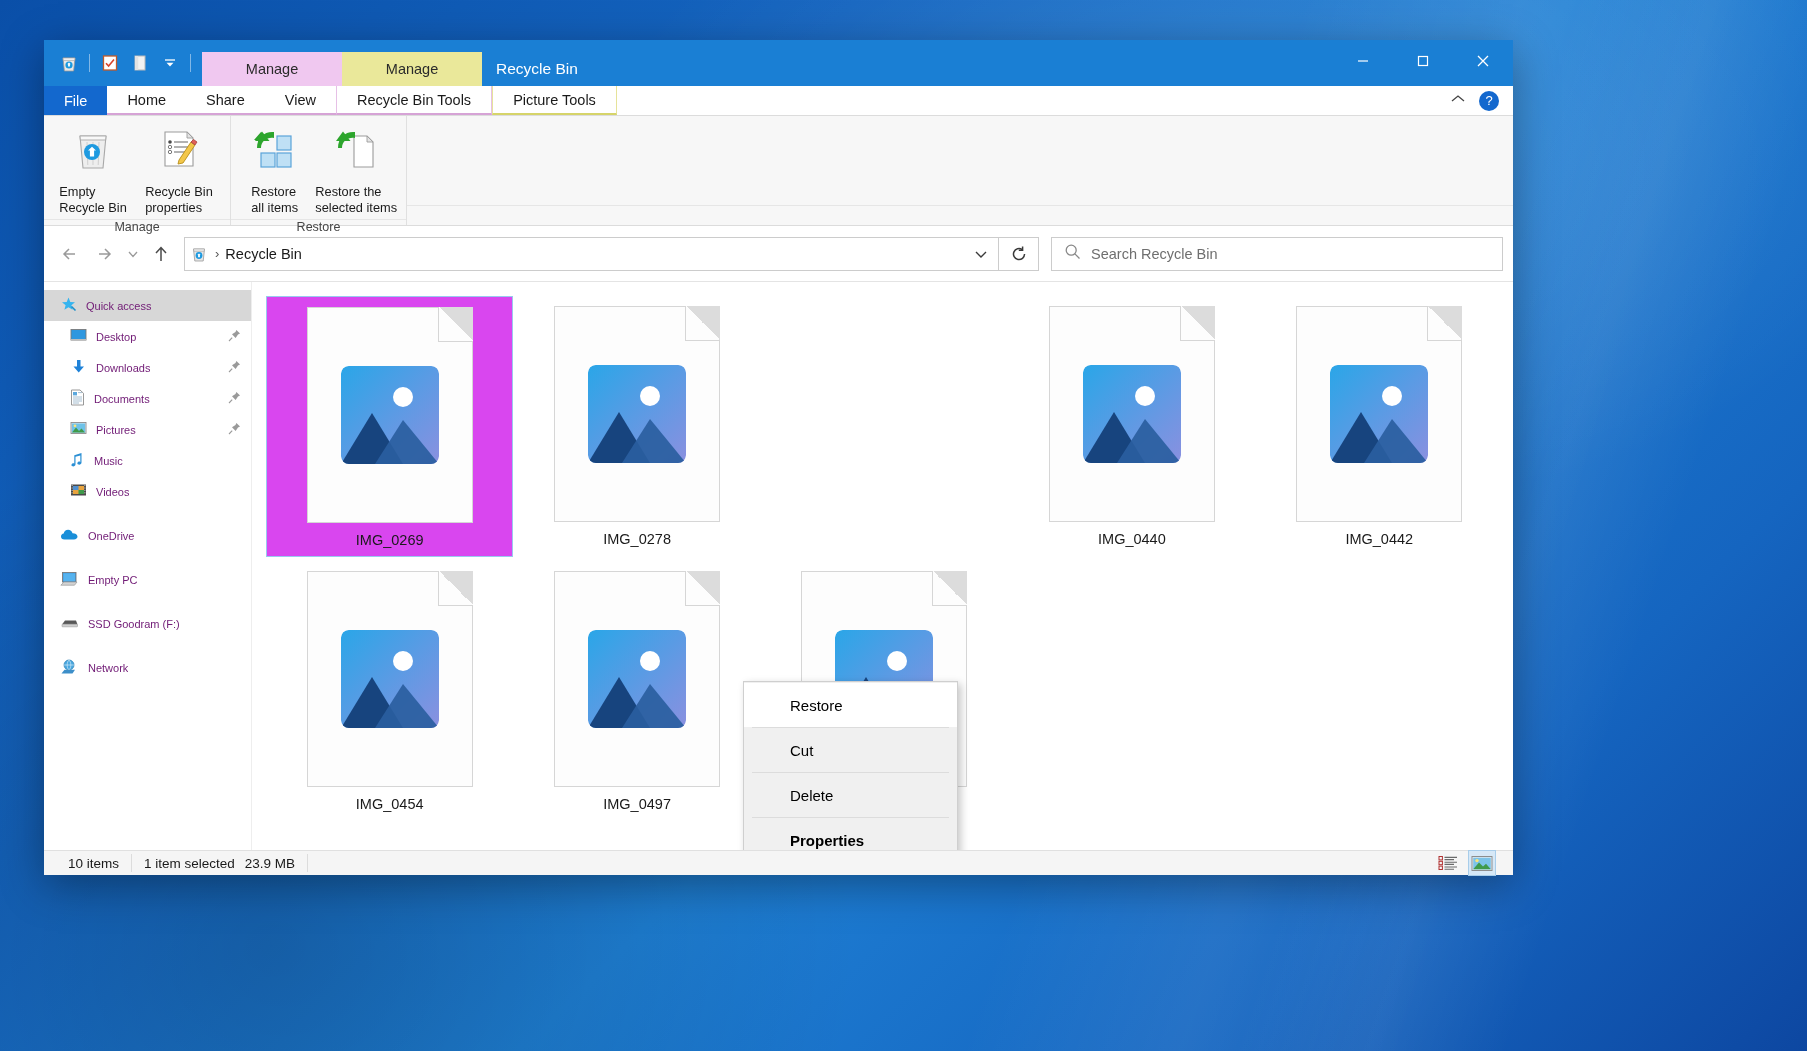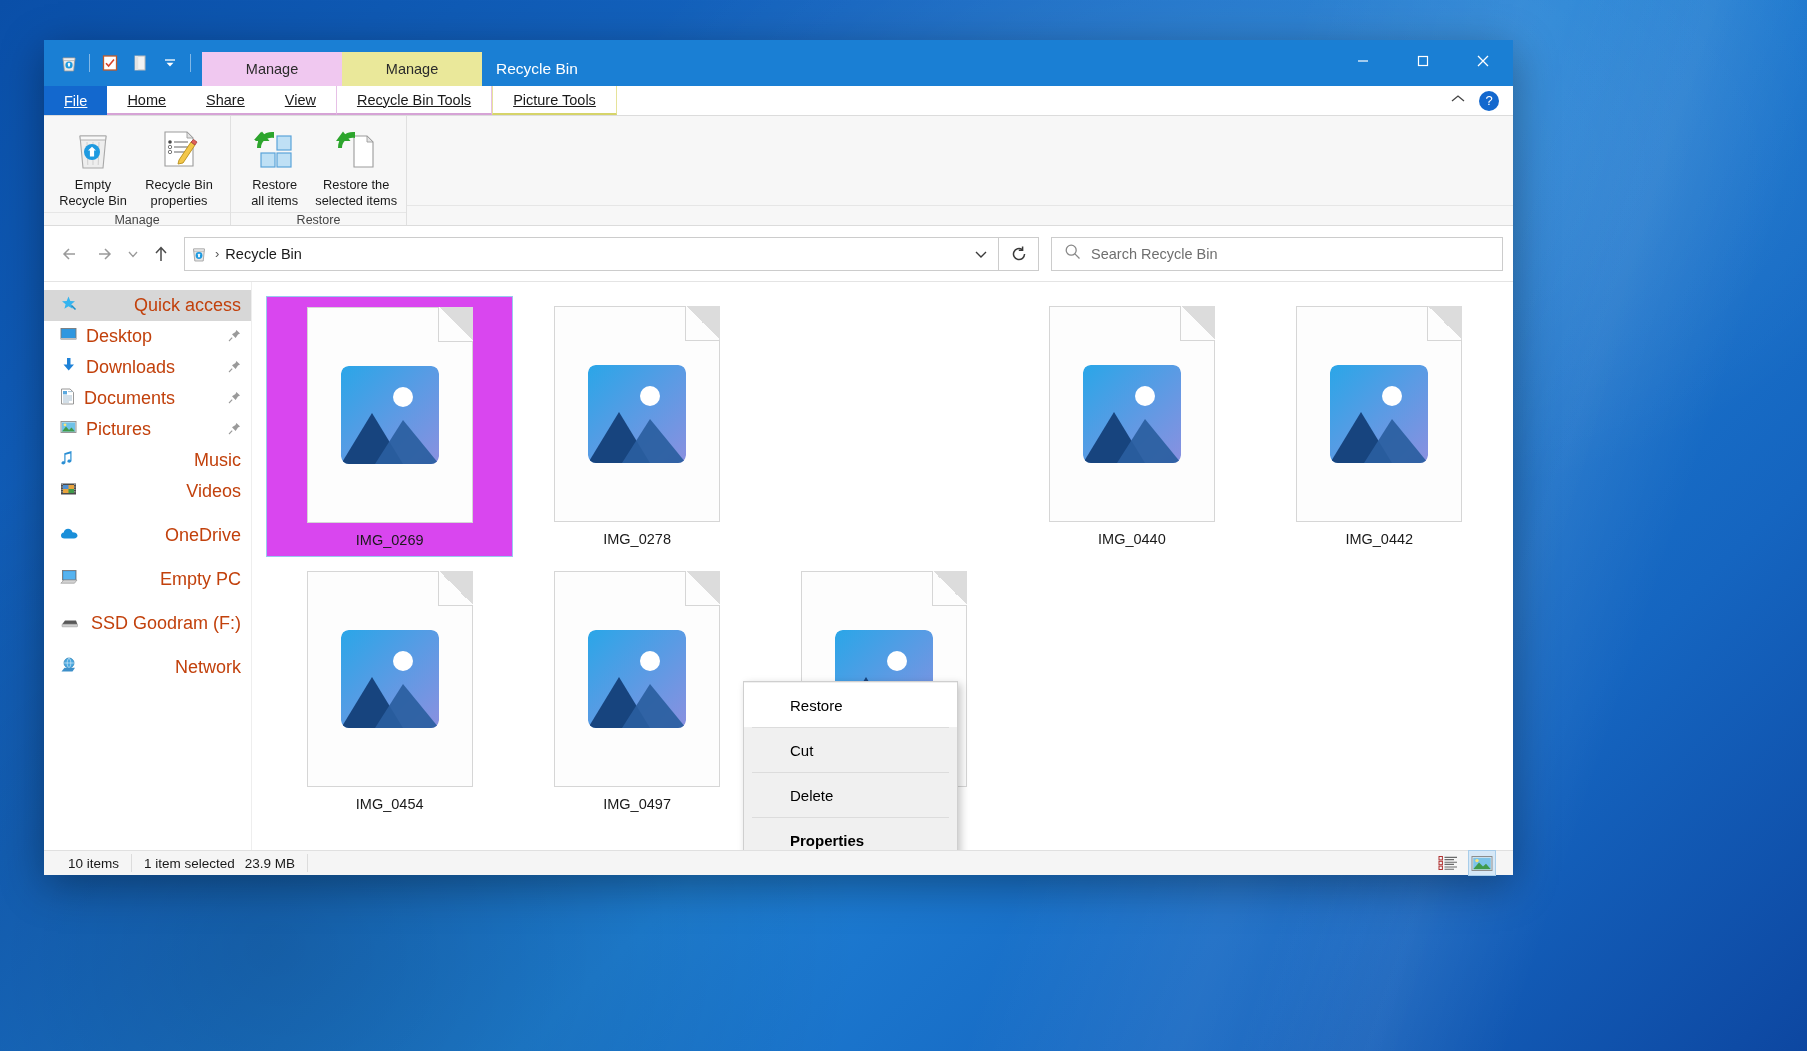--- a/index.html
+++ b/index.html
@@ -81,21 +81,21 @@
   .ribbon-tabs {
     height: 30px; background: #fff;
     display:flex; align-items:stretch;
     border-bottom: 1px solid #dcdcdc;
     position: relative;
     flex:none;
   }
   .rtab {
     display:flex; align-items:center; justify-content:center;
     padding: 0 20px; font-size: 14.5px; color: #1a1a1a;
-    min-width: 64px; cursor: default; text-decoration: underline;
+    min-width: 64px; cursor: default;
   }
   .rtab.file {
     background: #1368ce; color:#fff; min-width:62px;
     font-size: 14.5px;
   }
   .rtab.ctx-under-purple { border-bottom: 2px solid #d6a3d6; border-left:1px solid #e6c0e6; border-right:1px solid #e6c0e6;}
   .rtab.ctx-under-yellow { border-bottom: 2px solid #d6d46a; border-left:1px solid #e6e39a; border-right:1px solid #e6e39a;}
   .rtab.plain-under { border-bottom: 2px solid #d6a3d6; }
   .ribbon-right {
     margin-left:auto; display:flex; align-items:center; gap:12px; padding-right:14px;
@@ -121,22 +121,22 @@
     display:flex; align-items:center; justify-content:center;
     border-top: 1px solid #e6e6e6;
   }
   .rbtn {
     width: 86px; min-height: 78px;
     display:flex; flex-direction:column; align-items:center;
     padding: 4px 2px; cursor:default;
   }
   .rbtn .ico { height: 42px; display:flex; align-items:center; justify-content:center; }
   .rbtn .lbl {
-    font-size: 12.8px; color:#1a1a1a; text-align:center;
-    line-height: 1.22; margin-top:7px;
+    font-size: 12.8px; color:#1a1a1a; text-align:left;
+    line-height: 1.22; margin-top:14px;
   }
   .rbtn.wide { width: 100px; }
 
   
   .addrbar {
     height: 56px; background:#fff; display:flex; align-items:center;
     padding: 0 10px; flex:none;
     border-bottom: 1px solid #e4e4e4;
   }
   .navbtn {
@@ -168,24 +168,24 @@
   .main { flex:1; display:flex; min-height:0; }
 
   .nav {
     width: 208px; background:#fff; padding-top: 8px;
     border-right: 1px solid #eee;
     flex:none;
   }
   .nav-item {
     height: 31px; display:flex; align-items:center; gap:9px;
     padding-left: 16px; padding-right: 10px;
-    font-size: 18px; color:#c2410c; cursor:default;justify-content:space-between;
+    font-size: 11px; color:#701a75; cursor:default;
   }
   .nav-item.selected { background:#d7d7d7; }
-  .nav-item.indent { padding-left: 16px; }
+  .nav-item.indent { padding-left: 26px; }
   .nav-item .nlabel { white-space:nowrap; overflow:hidden; text-overflow:ellipsis; }
   .pin { margin-left:auto; }
   .nav-gap { height: 13px; }
 
   .content {
     flex:1; background:#fff; position:relative;
     padding: 14px 10px 0 14px;
     overflow: hidden;
   }
   .grid {

